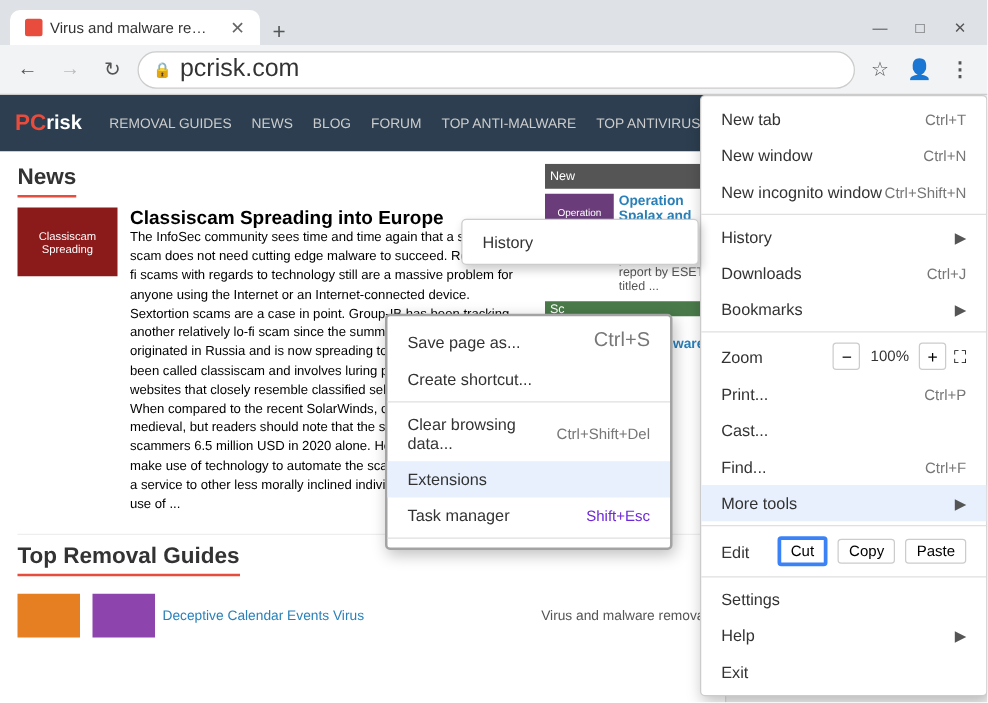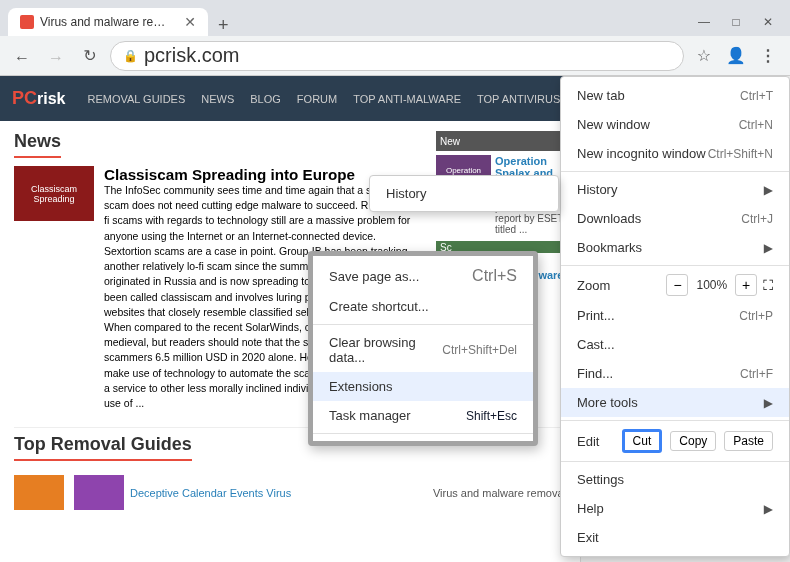--- a/index.html
+++ b/index.html
@@ -175,39 +175,39 @@
             <div style="width:6px; height:10px; background:#e67e22;"></div>
             <div style="width:6px; height:8px; background:#e67e22;"></div>
           </div>
           <div style="background:#e67e22; color:#fff; font-size:10px; padding:2px 8px; border-radius:3px; font-weight:bold; display:inline-block;">MEDIUM</div>
         </div>
       </div>
 
       <p style="font-size:11px; color:#555; line-height:1.5;">Increased attack rate of infections detected within the last 24 hours.</p>
     </div>
 
-    <div style="position:absolute; top:175px; left:308px; width:230px; background:#fff; border:5px solid #a3a3a3; border-radius:4px; box-shadow:2px 4px 12px rgba(0,0,0,0.25); z-index:999; padding:4px 0; font-size:13px;">
+    <div style="position:absolute; top:175px; left:308px; width:230px; background:#fff; border:2px solid #a3a3a3; border-radius:4px; box-shadow:2px 4px 12px rgba(0,0,0,0.25); z-index:999; padding:4px 0; font-size:13px;">
       <div style="display:flex; align-items:center; padding:7px 16px; cursor:pointer; color:#333;">
         <span style="flex:1;">Save page as...</span>
         <span style="color:#777; font-size:16px;">Ctrl+S</span>
       </div>
       <div style="display:flex; align-items:center; padding:7px 16px; cursor:pointer; color:#333;">
         <span>Create shortcut...</span>
       </div>
       <hr style="border:none; border-top:1px solid #e0e0e0; margin:3px 0;">
       <div style="display:flex; align-items:center; padding:7px 16px; cursor:pointer; color:#333;">
         <span style="flex:1;">Clear browsing data...</span>
         <span style="color:#777; font-size:12px;">Ctrl+Shift+Del</span>
       </div>
       <div style="display:flex; align-items:center; padding:7px 16px; cursor:pointer; color:#333; background:#e8f0fe;">
         <span>Extensions</span>
       </div>
       <div style="display:flex; align-items:center; padding:7px 16px; cursor:pointer; color:#333;">
         <span style="flex:1;">Task manager</span>
-        <span style="color:#0f172a; font-size:12px;">Shift+Esc</span>
+        <span style="color:#6d28d9; font-size:12px;">Shift+Esc</span>
       </div>
       <hr style="border:none; border-top:1px solid #e0e0e0; margin:3px 0;">
     </div>
 
     <div style="position:absolute; top:0; right:0; width:230px; background:#fff; border:1px solid #ccc; border-radius:4px; box-shadow:2px 4px 12px rgba(0,0,0,0.25); z-index:1000; padding:4px 0; font-size:13px;">
 
       <div style="display:flex; align-items:center; padding:7px 16px; cursor:pointer; color:#333;">
         <span style="flex:1;">New tab</span>
         <span style="color:#777; font-size:12px;">Ctrl+T</span>
       </div>

